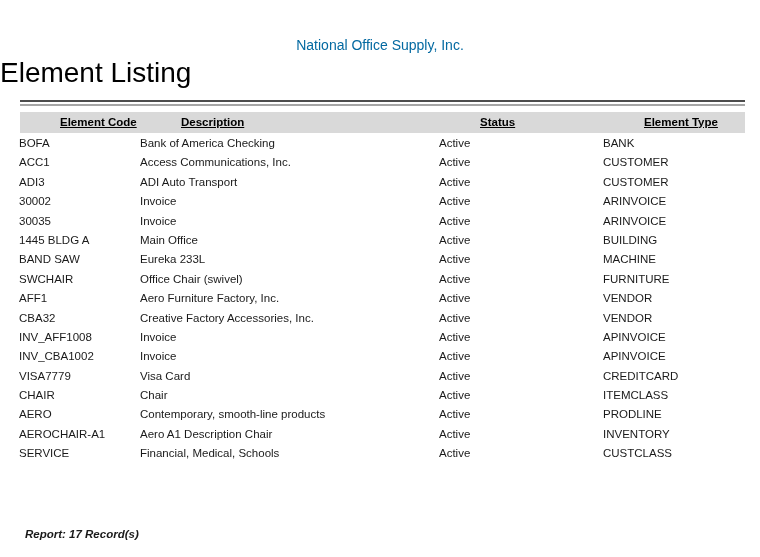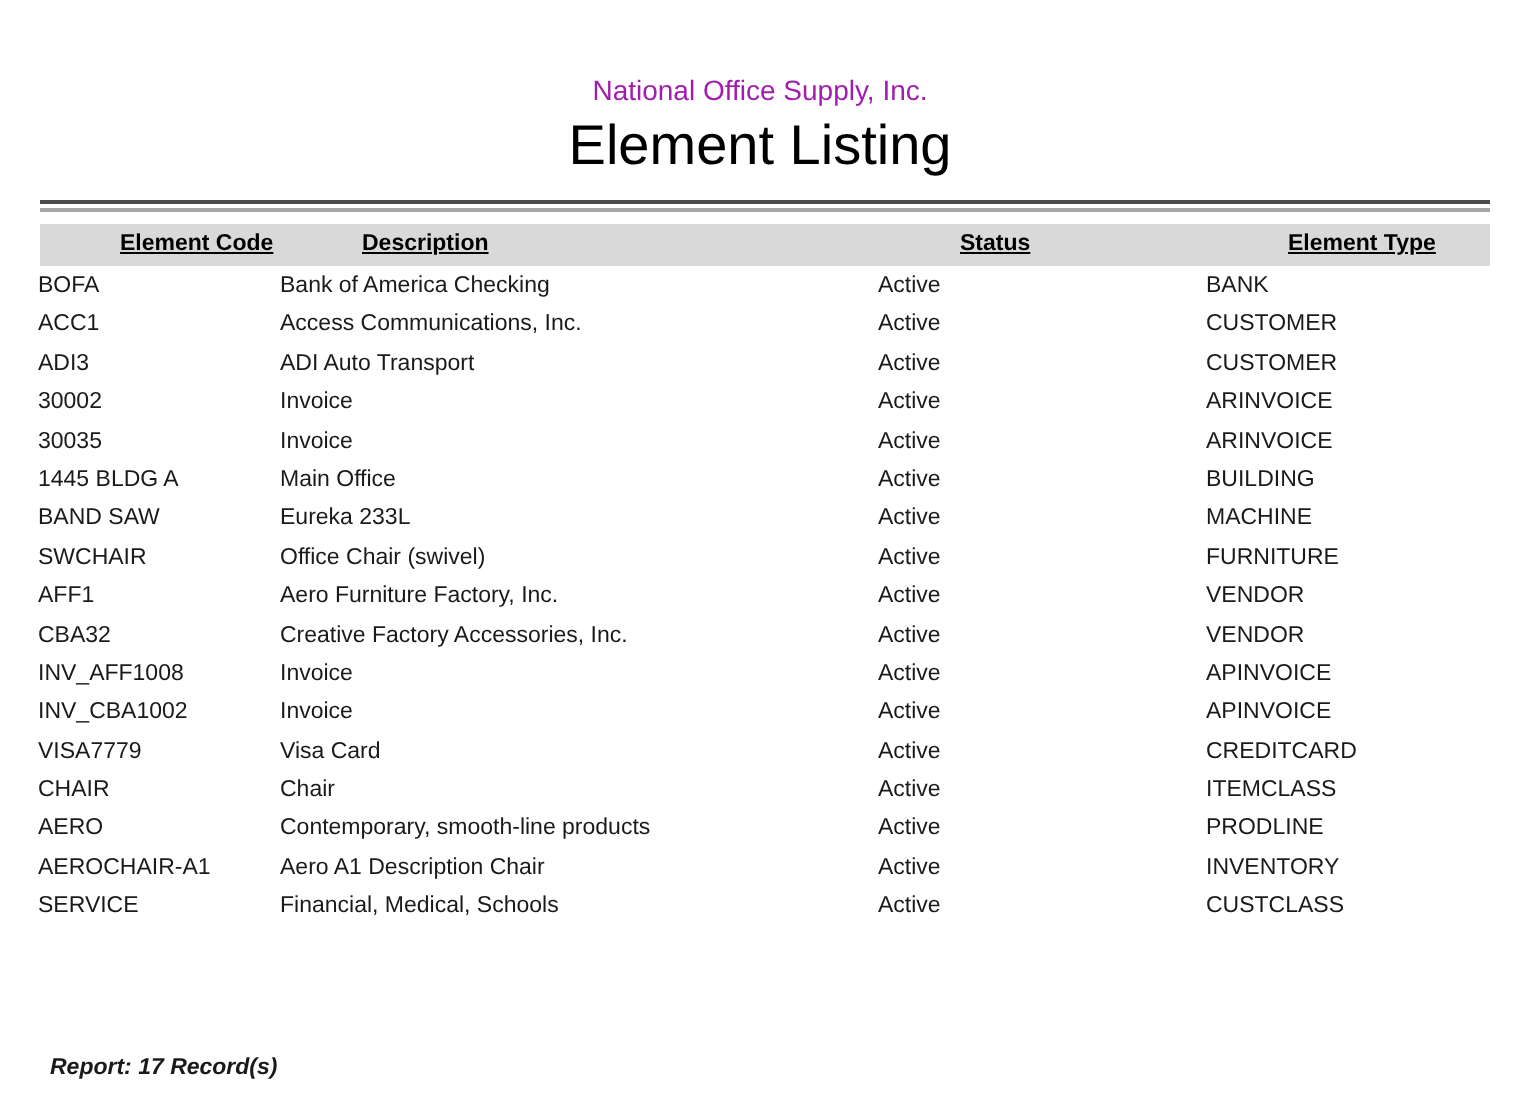--- a/index.html
+++ b/index.html
@@ -16,28 +16,27 @@
     color: #1a1a1a;
     overflow: hidden;
   }
   .company {
     position: absolute;
     top: 37px;
     left: 0;
     width: 100%;
     text-align: center;
     font-size: 14px;
-    color: #a21caf;
+    color: #0369a1;
   }
   .report-title {
     position: absolute;
     top: 57px;
     left: 0;
     width: 100%;
-    text-align: center;
     font-size: 28px;
     font-weight: 400;
     color: #000000;
   }
   .double-rule {
     position: absolute;
     top: 100px;
     left: 20px;
     right: 15px;
     height: 2px;

